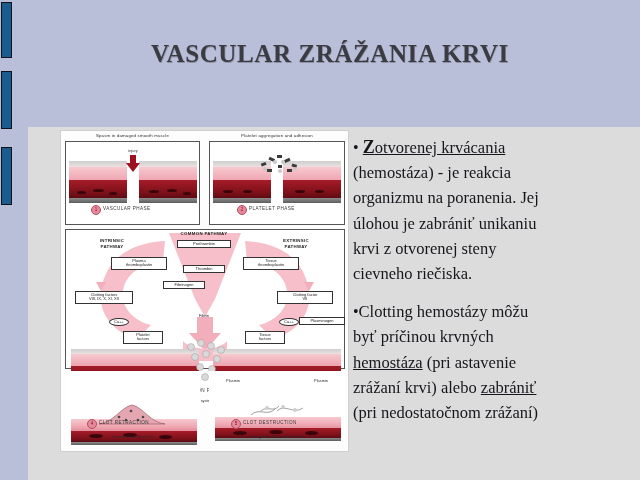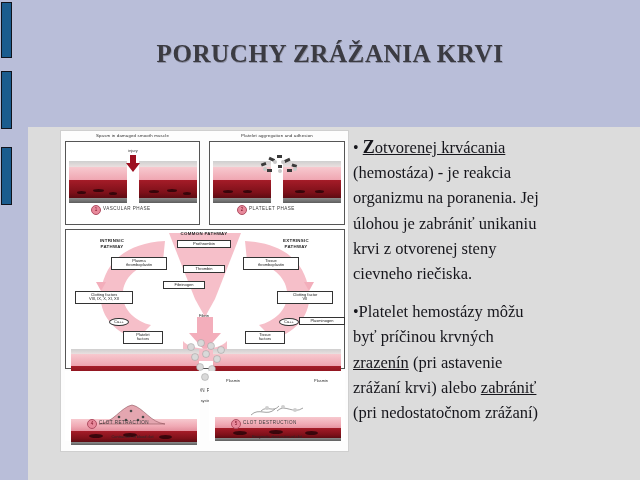--- a/index.html
+++ b/index.html
@@ -74,21 +74,21 @@
 </style>
 </head>
 <body>
 
 <div id="slide">
 
   <div class="bar" id="bar1"></div>
   <div class="bar" id="bar2"></div>
   <div class="bar" id="bar3"></div>
 
-  <div id="title">PORUCHY ZRÁŽANIA KRVI</div>
+  <div id="title">VASCULAR ZRÁŽANIA KRVI</div>
 
   <div id="panel">
 
     <div id="diagram">
 
       <div class="dbox" style="left:4px;top:10px;width:135px;height:84px;"></div>
       <div class="dlabel cap" style="left:4px;top:3px;width:135px;">Spasm in damaged smooth muscle</div>
 
       <div class="vessel" style="left:8px;top:30px;width:58px;height:42px;">
         <div class="v-top"></div>
@@ -305,23 +305,23 @@
           <span class="u"><span class="bigz">Z</span><span>otvorenej krvácania</span></span>
         </p>
         <p>(hemostáza) - je  reakcia</p>
         <p>organizmu na poranenia.  Jej</p>
         <p>úlohou je zabrániť unikaniu</p>
         <p>krvi z otvorenej steny</p>
         <p>cievneho riečiska.</p>
       </div>
 
       <div>
-        <p><span class="bull">•</span><span>Platelet hemostázy môžu</span></p>
+        <p><span class="bull">•</span><span>Clotting hemostázy môžu</span></p>
         <p>byť príčinou krvných</p>
-        <p><span class="u">zrazenín</span><span> (pri astavenie</span></p>
+        <p><span class="u">hemostáza</span><span> (pri astavenie</span></p>
         <p><span>zrážaní krvi) alebo </span><span class="u">zabrániť </span></p>
         <p> (pri nedostatočnom zrážaní)</p>
       </div>
 
     </div>
 
   </div>
 </div>
 
 </body></html>

